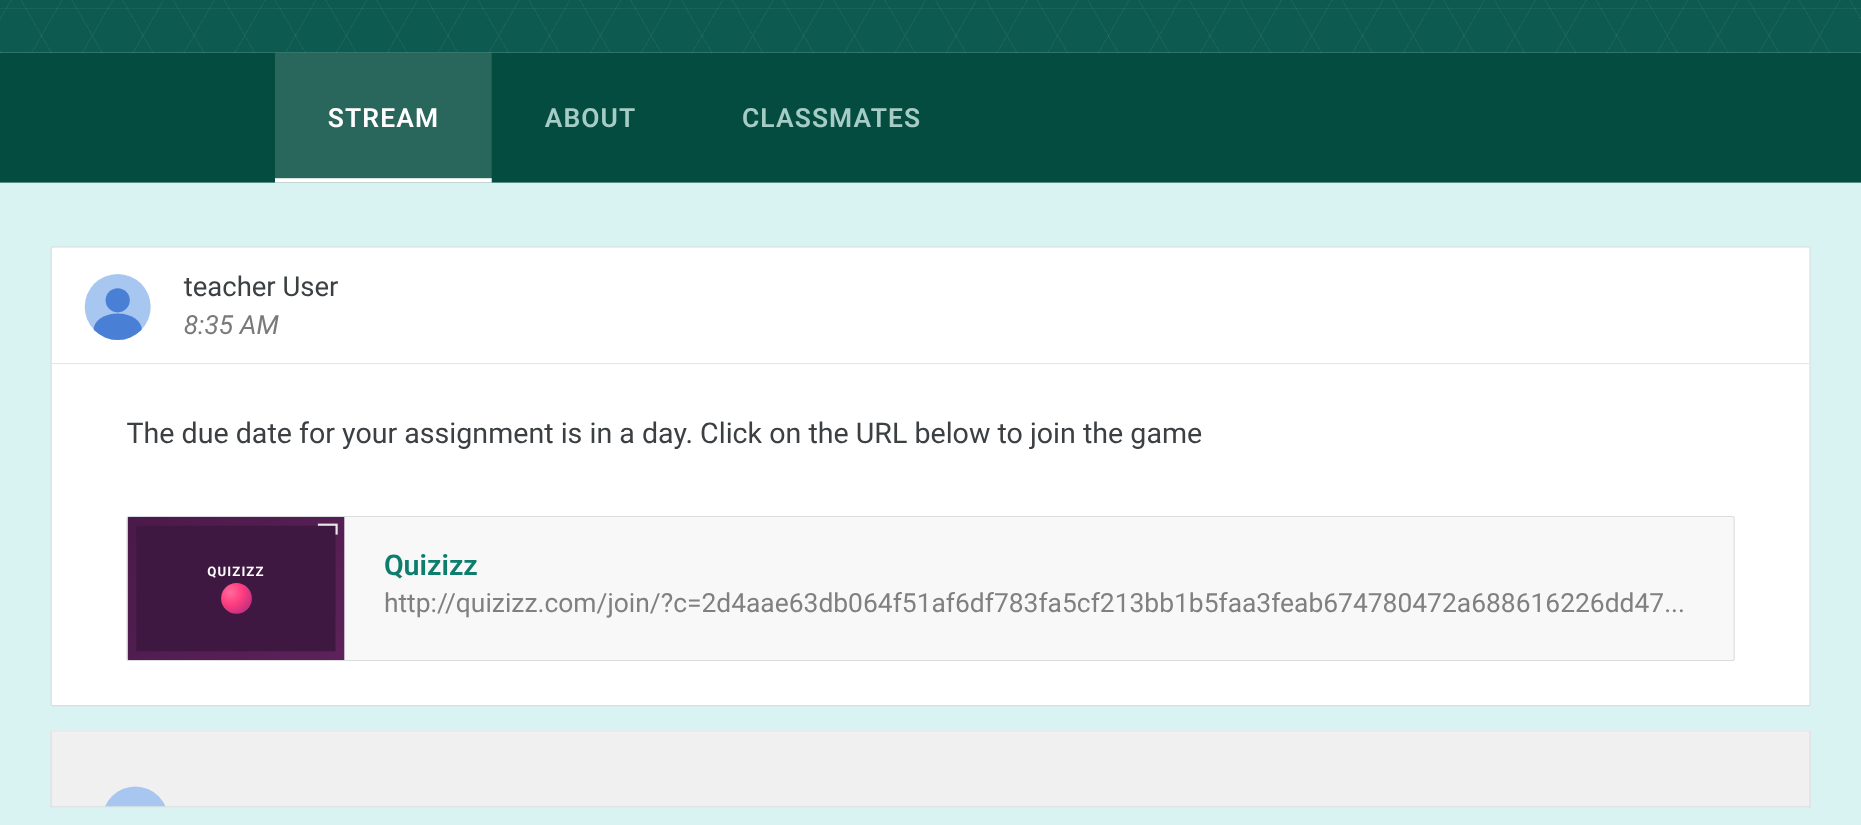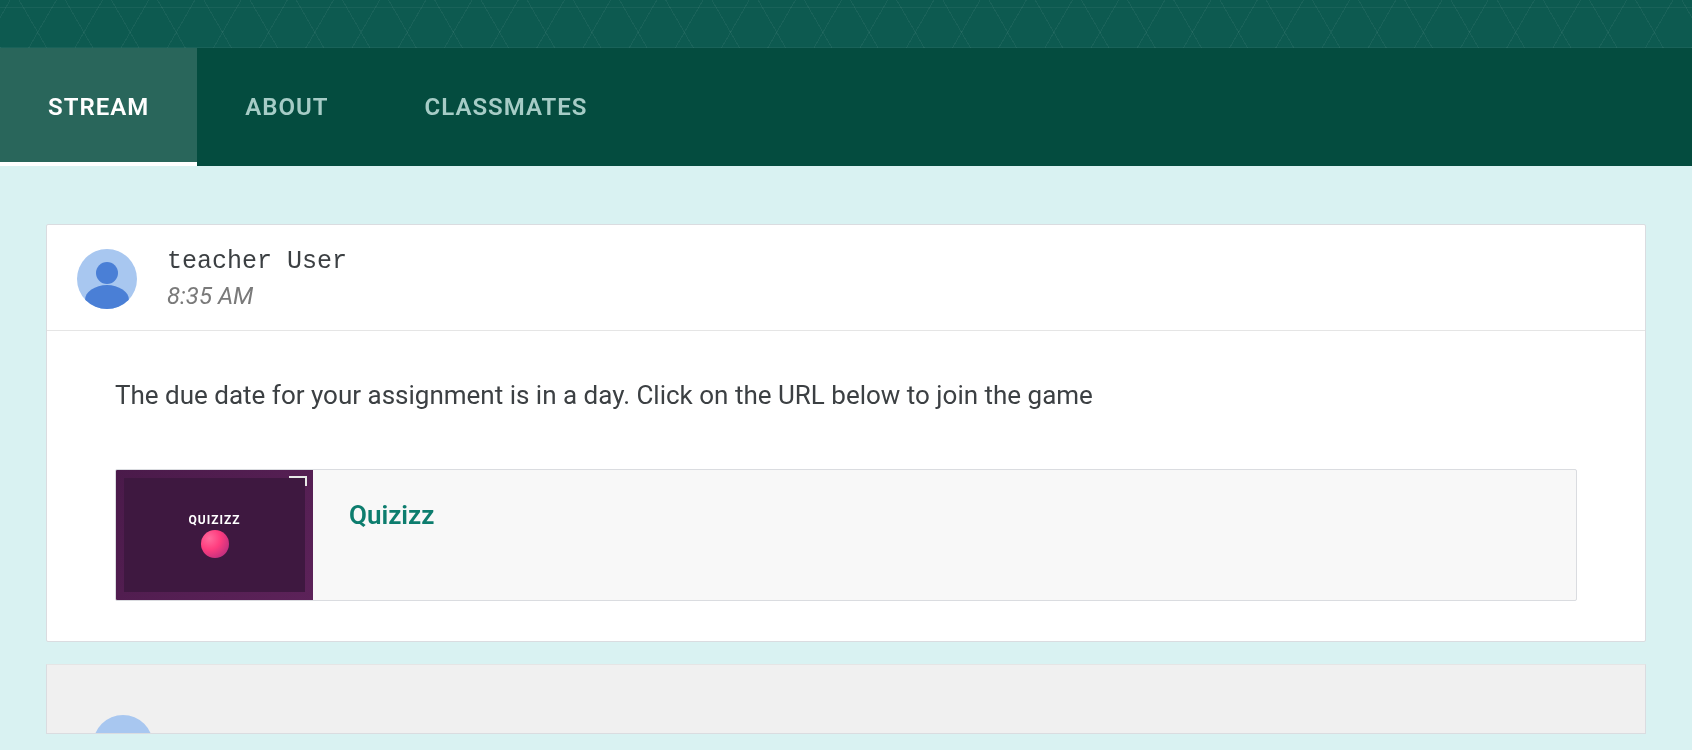--- a/index.html
+++ b/index.html
@@ -18,20 +18,21 @@
       background-image: 
         repeating-linear-gradient(60deg, rgba(255,255,255,0.05) 0, rgba(255,255,255,0.05) 1px, transparent 1px, transparent 40px),
         repeating-linear-gradient(-60deg, rgba(255,255,255,0.05) 0, rgba(255,255,255,0.05) 1px, transparent 1px, transparent 40px),
         repeating-linear-gradient(0deg, rgba(255,255,255,0.05) 0, rgba(255,255,255,0.05) 1px, transparent 1px, transparent 40px);
     }
     .nav-bar {
       background-color: #044c3f;
       height: 118px;
       display: flex;
       align-items: stretch;
+      padding-left: 250px;
     }
     .nav-tab {
       display: flex;
       align-items: center;
       justify-content: center;
       padding: 0 48px;
       color: #a6ccc6;
       font-size: 24px;
       font-weight: 600;
       letter-spacing: 1px;
@@ -97,21 +98,20 @@
     }
     .post-author-info {
       display: flex;
       flex-direction: column;
       gap: 6px;
     }
     .post-author {
       font-size: 25px;
       color: #3c4043;
       font-weight: 400;
-      font-family: Liberation Mono, monospace;
     }
     .post-time {
       font-size: 24px;
       color: #7a7a7a;
       font-style: italic;
     }
     .post-body {
       padding: 46px 68px 40px;
     }
     .post-text {
@@ -240,20 +240,21 @@
       <div class="attachment-card">
         <div class="attachment-thumb">
           <div class="thumb-corner"></div>
           <div class="thumb-inner">
             <div class="thumb-logo-text">QUIZIZZ</div>
             <div class="thumb-orb"></div>
           </div>
         </div>
         <div class="attachment-info">
           <div class="attachment-title">Quizizz</div>
+          <div class="attachment-url">http://quizizz.com/join/?c=2d4aae63db064f51af6df783fa5cf213bb1b5faa3feab674780472a688616226dd47...</div>
         </div>
       </div>
     </div>
   </div>
 
   <div class="next-card">
     <div class="avatar-peek"></div>
   </div>
 </div>
 

